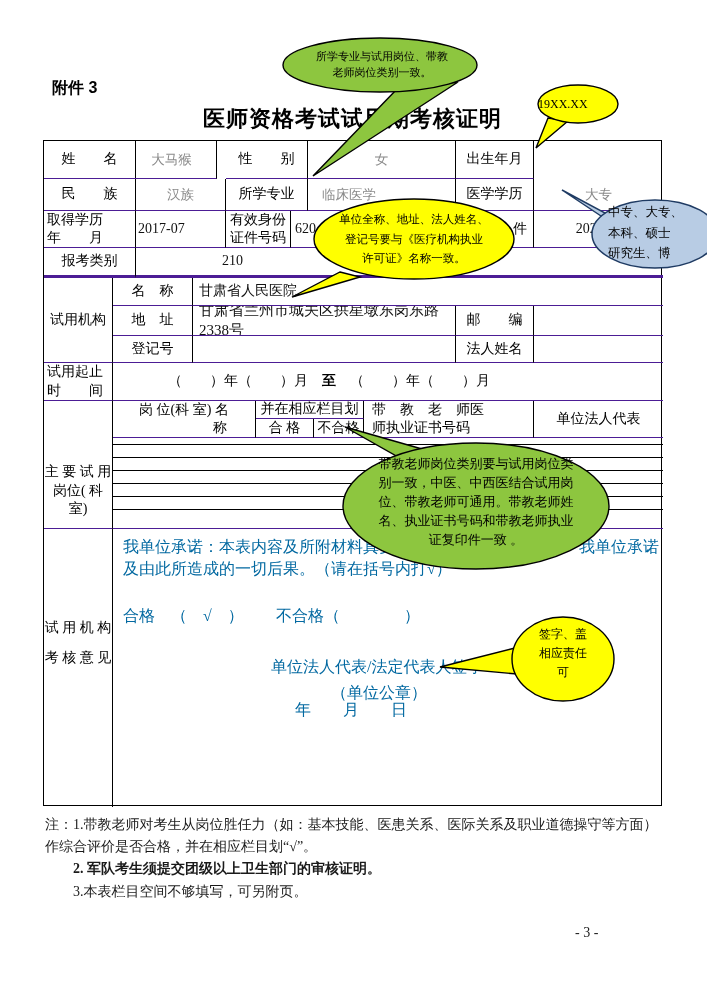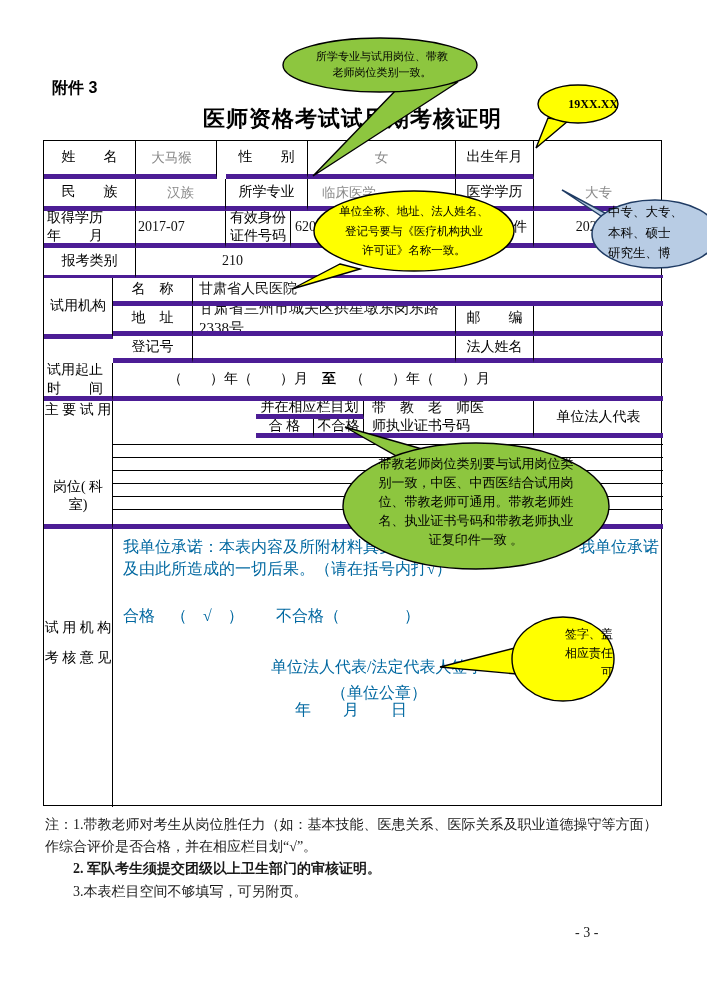--- a/index.html
+++ b/index.html
@@ -1,20 +1,20 @@
 <!DOCTYPE html>
 <html><head>
 <meta charset="utf-8">
 <style>
   html,body{margin:0;padding:0;}
   body{width:707px;height:1000px;position:relative;overflow:hidden;background:#ffffff;
        font-family:"Liberation Serif","DejaVu Serif",serif;}
   
   .tbl{position:absolute;left:43px;top:140px;width:619px;height:666px;border:1px solid #000;box-sizing:border-box;}
-  .c{position:absolute;box-sizing:border-box;border-right:1px solid #000;border-bottom:5px solid #4c1d95;
+  .c{position:absolute;box-sizing:border-box;border-right:1px solid #000;border-bottom:1px solid #4c1d95;
      display:flex;flex-direction:column;align-items:center;justify-content:center;
      font-size:14px;color:#000;line-height:1.3;overflow:hidden;text-align:center;}
   .nr{border-right:none;}
   .nb{border-bottom:none;}
   .thick{border-bottom-width:3px;}
   .lft{align-items:flex-start;text-align:left;}
   .hand{color:#8a8a8a;font-size:13.5px;}
   .val{color:#111;}
   
   .pgrid{display:grid;grid-template-columns:143px 58px 50px 170px 129px;grid-auto-rows:13px;
@@ -104,21 +104,21 @@
       <span>2023.05</span>
     </div>
 
   <div class="c thick" style="left:0;top:107px;width:92px;height:30px">
       <span>报考类别</span>
     </div>
   <div class="c val lft nr thick" style="left:92px;top:107px;width:527px;height:30px;padding-left:86px">
       <span>210</span>
     </div>
 
-  <div class="c" style="left:0;top:137px;width:69px;height:61px">
+  <div class="c" style="left:0;top:137px;width:69px;height:85px">
       <span>试用机构</span>
     </div>
   <div class="c" style="left:69px;top:137px;width:80px;height:28px">
       <span>名　称</span>
     </div>
   <div class="c val lft nr" style="left:149px;top:137px;width:470px;height:28px;padding-left:6px">
       <span>甘肃省人民医院</span>
     </div>
 
   <div class="c" style="left:69px;top:165px;width:80px;height:30px">
@@ -150,23 +150,27 @@
   <div class="c lft" style="left:0;top:222px;width:69px;height:38px;padding-left:3px">
       <span>试用起止</span>
       <span>时　　间</span>
     </div>
   <div class="c nr" style="left:69px;top:222px;width:550px;height:38px;flex-direction:row;justify-content:flex-start;padding-left:55px">
     <span>（　　）年（　　）月</span>
     <span style="font-weight:bold;margin:0 14px">至</span>
     <span>（　　）年（　　）月</span>
   </div>
 
-  <div class="c" style="left:0;top:260px;width:69px;height:128px;justify-content:space-between;padding-bottom:10px">
+  <div class="c" style="left:0;top:260px;width:69px;height:128px;justify-content:flex-end;padding-bottom:10px">
       <span>主 要 试 用</span>
       <span>岗位( 科室)</span>
+    </div>
+  <div class="c" style="left:69px;top:260px;width:143px;height:37px">
+      <span>岗 位(科 室) 名</span>
+      <span style="align-self:flex-end;padding-right:28px">称</span>
     </div>
   <div class="c" style="left:212px;top:260px;width:108px;height:18px">
       <span>并在相应栏目划</span>
     </div>
   <div class="c" style="left:212px;top:278px;width:58px;height:19px">
       <span>合 格</span>
     </div>
   <div class="c" style="left:270px;top:278px;width:50px;height:19px">
       <span>不合格</span>
     </div>
@@ -247,26 +251,26 @@
     <div>所学专业与试用岗位、带教</div>
     <div>老师岗位类别一致。</div>
   </div>
 </figure>
 
 <figure class="bub" style="left:500px;top:78px;width:130px;height:80px">
   <svg width="130" height="80" viewBox="0 0 130 80">
     <polygon points="48,40 68,43 36,70" class="y"></polygon>
     <ellipse cx="78" cy="26" rx="40" ry="19" class="y"></ellipse>
   </svg>
-  <div class="btxt" style="left:38px;width:80px;top:19px;font-size:12px;font-weight:bold;text-align:right;font-family:'Liberation Serif','DejaVu Serif',serif">
+  <div class="btxt" style="left:38px;width:80px;top:19px;font-size:12px;font-weight:normal;text-align:left;font-family:'Liberation Serif','DejaVu Serif',serif">
     <div>19XX.XX</div>
   </div>
 </figure>
 
-<figure class="bub" style="left:280px;top:184px;width:245px;height:112px">
+<figure class="bub" style="left:280px;top:192px;width:245px;height:112px">
   <svg width="245" height="112" viewBox="0 0 245 112">
     <polygon points="60,80 80,85 12,105" class="y"></polygon>
     <ellipse cx="134" cy="47" rx="100" ry="40" class="y"></ellipse>
   </svg>
   <div class="btxt" style="left:34px;width:200px;top:18px;font-size:11.5px;line-height:19.5px;text-align:center">
     <div>单位全称、地址、法人姓名、</div>
     <div>登记号要与《医疗机构执业</div>
     <div>许可证》名称一致。</div>
   </div>
 </figure>
@@ -295,18 +299,18 @@
     <div>名、执业证书号码和带教老师执业</div>
     <div>证复印件一致 。</div>
   </div>
 </figure>
 
 <figure class="bub" style="left:425px;top:608px;width:195px;height:100px">
   <svg width="195" height="100" viewBox="0 0 195 100">
     <polygon points="90,40 92,66 15,59" class="y"></polygon>
     <ellipse cx="138" cy="51" rx="51" ry="42" class="y"></ellipse>
   </svg>
-  <div class="btxt" style="left:88px;width:100px;top:17px;font-size:12px;line-height:19px;text-align:right">
+  <div class="btxt" style="left:88px;width:100px;top:17px;font-size:12px;line-height:19px;text-align:center">
     <div>签字、盖</div>
     <div>相应责任</div>
     <div>可</div>
   </div>
 </figure>
 
 </body></html>

